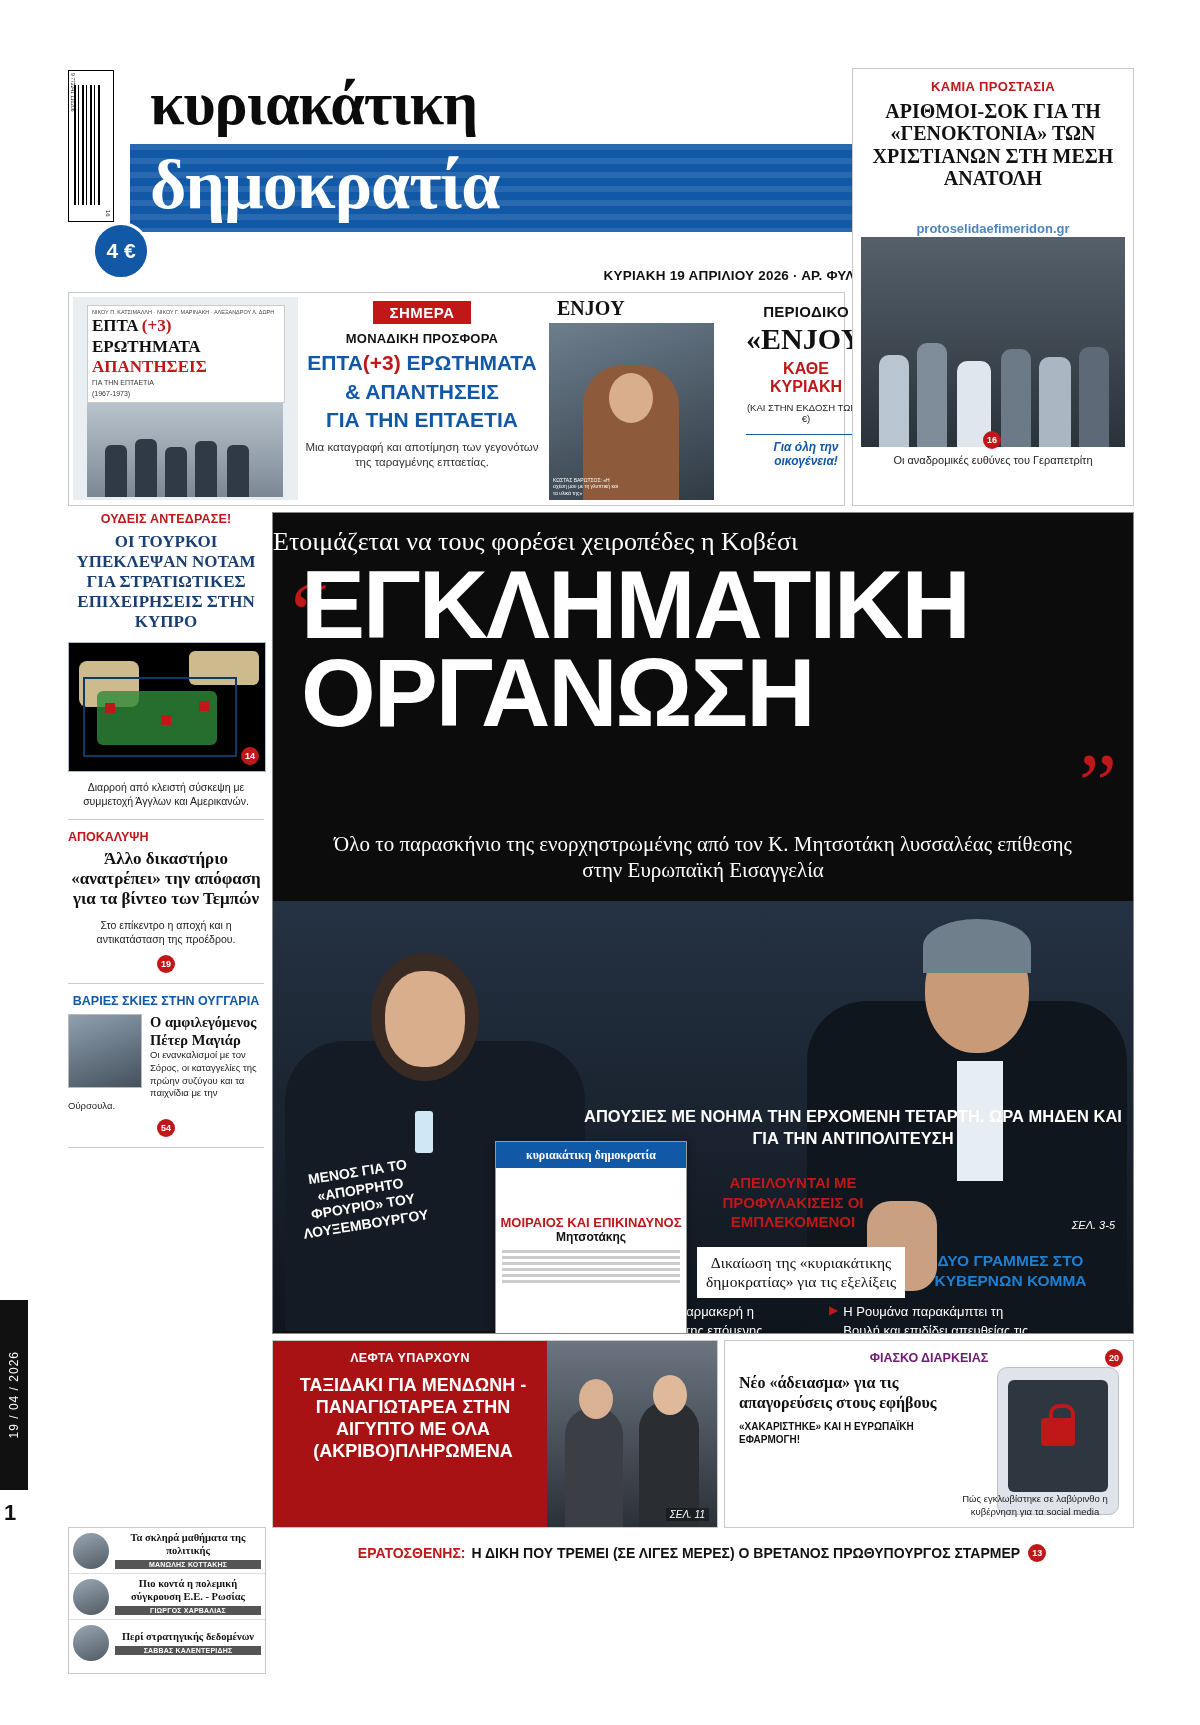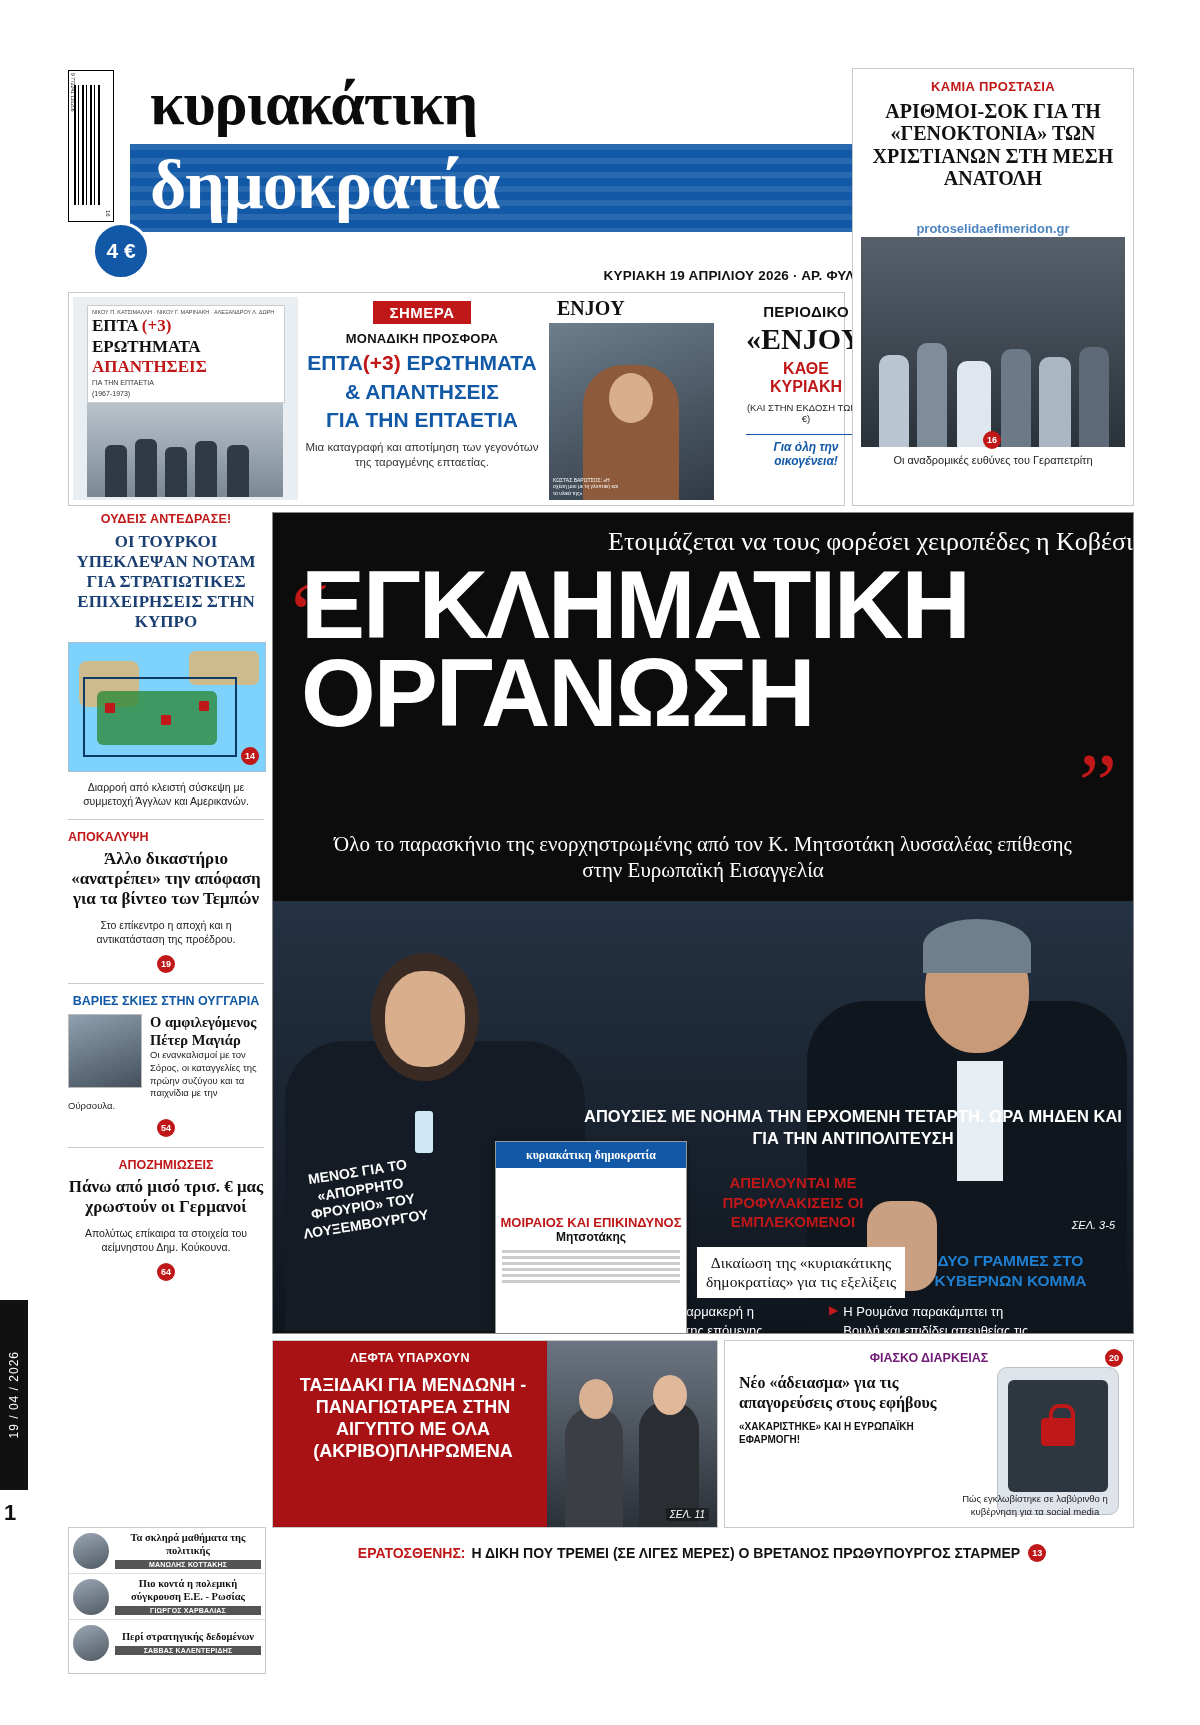--- a/index.html
+++ b/index.html
@@ -63,21 +63,21 @@
   .tr-photo .pw{position:absolute;background:#b9c6d2;border-radius:10px 10px 0 0;}
   .tr-watermark{position:absolute;left:0;top:152px;width:280px;text-align:center;font-size:13px;font-weight:bold;color:#2f6fb5;opacity:.85;}
   .tr-watermark small{display:block;font-size:9px;color:#2f6fb5;opacity:.8;}
   .tr-cap{position:absolute;left:8px;top:384px;width:264px;text-align:center;font-size:11px;line-height:1.35;color:#222;}
   .pagebadge{position:absolute;width:18px;height:18px;border-radius:50%;background:#c01718;color:#fff;font-size:9px;display:flex;align-items:center;justify-content:center;font-weight:bold;}
 
   
   .leftcol{position:absolute;left:68px;top:512px;width:196px;height:1010px;}
   .lc-kicker{color:#c01718;font-weight:bold;font-size:12.5px;text-align:center;letter-spacing:.2px;}
   .lc-head{font-family:"Liberation Serif",serif;font-weight:bold;font-size:17px;line-height:1.18;color:#1a3f73;text-align:center;margin-top:6px;}
-  .lc-map{position:relative;margin-top:10px;width:196px;height:128px;background:#7dd3fc;overflow:hidden;border:1px solid #a9bdd0;}
+  .lc-map{position:relative;margin-top:10px;width:196px;height:128px;background:#000000;overflow:hidden;border:1px solid #a9bdd0;}
   .lc-map .land{position:absolute;background:#cdbb8e;}
   .lc-map .grn{position:absolute;background:#2e8a3a;opacity:.8;}
   .lc-map .bluebox{position:absolute;border:2px solid #0d3b66;}
   .lc-cap{font-size:10.5px;line-height:1.35;text-align:center;margin-top:8px;color:#222;}
   .rule{border-top:1px solid #c9c9c9;margin:10px 0;}
   .lc-kicker2{color:#c01718;font-weight:bold;font-size:12.5px;text-align:left;}
   .lc-head2{font-family:"Liberation Serif",serif;font-weight:bold;font-size:17px;line-height:1.2;text-align:center;margin-top:5px;color:#111;}
   .lc-body{font-size:10.5px;line-height:1.4;text-align:center;margin-top:8px;color:#222;}
   .lc-kicker3{color:#1158a6;font-weight:bold;font-size:12.5px;text-align:center;}
   .lc-photo{width:72px;height:72px;background:linear-gradient(160deg,#8fa0b0,#44505c);float:left;margin:6px 8px 4px 0;border:1px solid #bbb;}
@@ -89,21 +89,21 @@
   .columnists{position:absolute;left:68px;top:1527px;width:196px;height:145px;border:1px solid #c9c9c9;}
   .col-row{display:flex;align-items:center;height:46px;border-bottom:1px solid #ddd;padding:2px 4px;box-sizing:border-box;}
   .col-av{width:36px;height:36px;border-radius:50%;background:linear-gradient(160deg,#9aa7b3,#505a64);flex:0 0 36px;margin-right:6px;}
   .col-txt{flex:1;}
   .col-ttl{font-family:"Liberation Serif",serif;font-size:10.5px;font-weight:bold;line-height:1.2;text-align:center;}
   .col-name{font-size:7px;font-weight:bold;color:#fff;background:#555;text-align:center;margin-top:3px;padding:1px 0;letter-spacing:.2px;}
 
   
   .main{position:absolute;left:272px;top:512px;width:860px;height:820px;border:1px solid #888;background:#111;overflow:hidden;}
   .main-top{position:absolute;left:0;top:0;width:860px;height:388px;background:#0c0c0c;}
-  .main-kicker{position:absolute;left:0;top:14px;width:860px;text-align:right;color:#fff;font-family:"Liberation Serif",serif;font-size:26px;}
+  .main-kicker{position:absolute;left:0;top:14px;width:860px;text-align:left;color:#fff;font-family:"Liberation Serif",serif;font-size:26px;}
   .main-h1{position:absolute;left:28px;top:48px;width:820px;color:#fff;font-weight:bold;font-size:96px;line-height:.92;letter-spacing:-2px;font-family:"Liberation Sans",sans-serif;}
   .quote-open{position:absolute;left:18px;top:58px;color:#c01718;font-size:86px;font-family:"Liberation Serif",serif;line-height:1;}
   .quote-close{position:absolute;right:16px;top:228px;color:#c01718;font-size:86px;font-family:"Liberation Serif",serif;line-height:1;}
   .main-sub{position:absolute;left:60px;top:318px;width:740px;text-align:center;color:#fff;font-family:"Liberation Serif",serif;font-size:21px;line-height:1.25;}
   .main-photo{position:absolute;left:0;top:388px;width:860px;height:430px;background:linear-gradient(180deg,#253243,#0f151d);}
   .pers-left{position:absolute;left:12px;top:12px;width:300px;height:418px;}
   .pers-right{position:absolute;right:6px;top:0px;width:320px;height:430px;}
   .silhouette{position:absolute;bottom:0;width:100%;background:#1b2430;border-radius:60px 60px 0 0;}
   .head-circle{position:absolute;border-radius:50%;}
   .bullets{position:absolute;top:402px;color:#fff;font-size:13px;line-height:1.45;}
@@ -276,26 +276,20 @@
     <div>
       <div class="lc-kicker3">ΒΑΡΙΕΣ ΣΚΙΕΣ ΣΤΗΝ ΟΥΓΓΑΡΙΑ</div>
       <div class="lc-photo"></div>
       <div class="lc-head3">Ο αμφιλεγόμενος Πέτερ Μαγιάρ</div>
       <div class="lc-small">Οι ενανκαλισμοί με τον Σόρος, οι καταγγελίες της πρώην συζύγου και τα παιχνίδια με την Ούρσουλα.</div>
       <div style="clear:both;text-align:center;margin-top:4px"><span class="pagebadge" style="position:relative;display:inline-flex">54</span></div>
     </div>
 
     <div class="rule"></div>
 
-    <div>
-      <div class="lc-kicker4">ΑΠΟΖΗΜΙΩΣΕΙΣ</div>
-      <div class="lc-head2">Πάνω από μισό τρισ. € μας χρωστούν οι Γερμανοί</div>
-      <div class="lc-body">Απολύτως επίκαιρα τα στοιχεία του αείμνηστου Δημ. Κούκουνα.</div>
-      <div style="text-align:center;margin-top:6px"><span class="pagebadge" style="position:relative;display:inline-flex">64</span></div>
-    </div>
   </div>
 
   <div class="columnists">
     <div class="col-row">
       <div class="col-av"></div>
       <div class="col-txt">
         <div class="col-ttl">Τα σκληρά μαθήματα της πολιτικής</div>
         <div class="col-name">ΜΑΝΩΛΗΣ ΚΟΤΤΑΚΗΣ</div>
       </div>
     </div>

